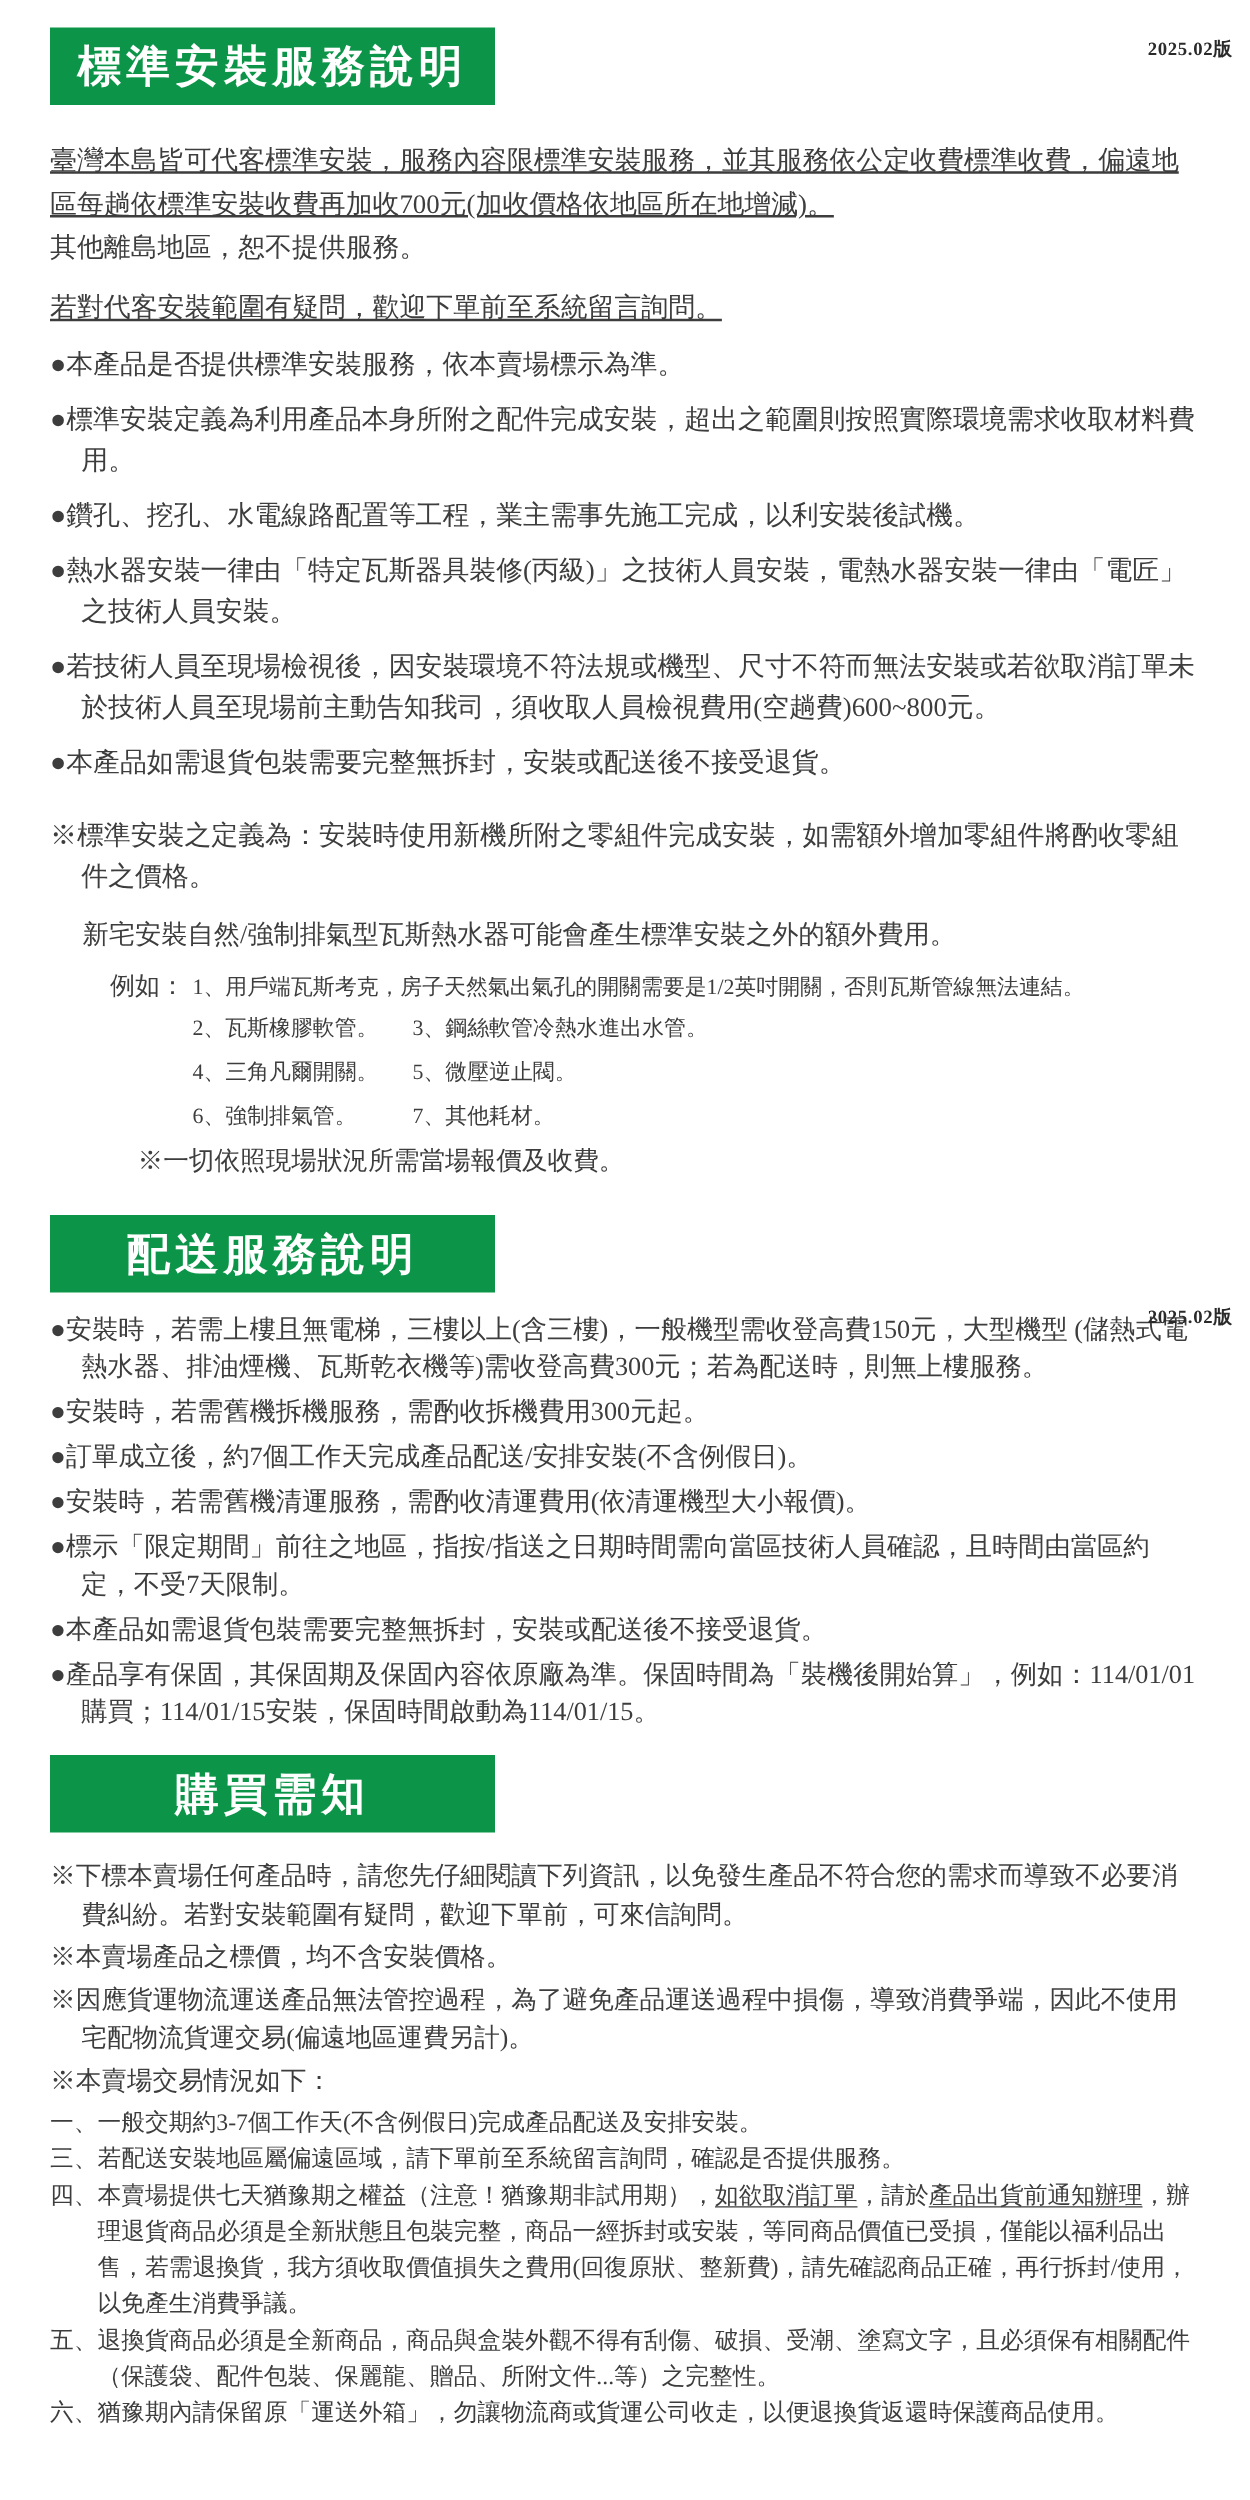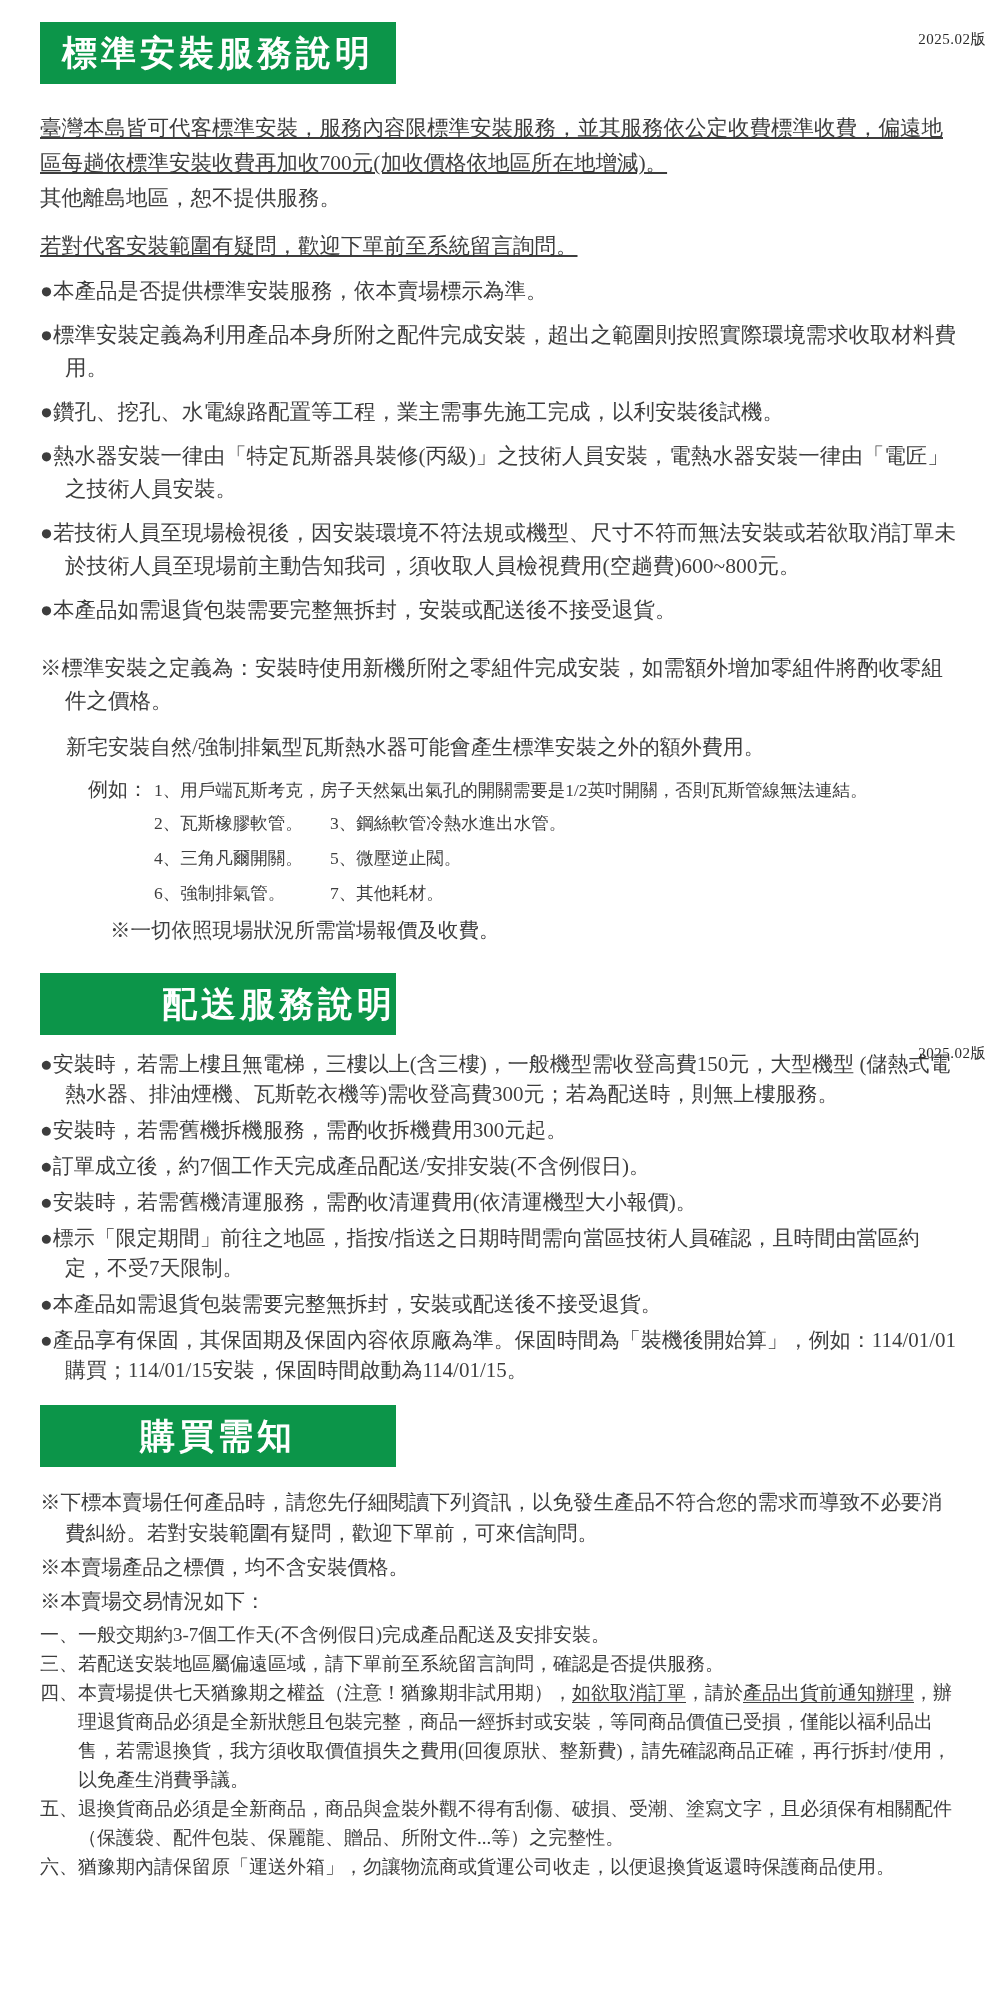--- a/index.html
+++ b/index.html
@@ -14,42 +14,42 @@
     box-sizing:border-box;
     background:#ffffff;
     padding:0 40px 10px 40px;
     font-family:"Liberation Serif","DejaVu Serif",sans-serif;
     color:var(--text);
   }
   .version{
     position:absolute;
     right:14px;
     font-size:15px;
-    font-weight:normal;
+    font-weight:bold;
     color:#2a2a2a;
     letter-spacing:0.5px;
   }
   .version.v1{top:8px;}
   .version.v2{top:1022px;}
   .hdr{
     width:356px;
     height:62px;
     background:var(--green);
     color:#ffffff;
     display:flex;
     align-items:center;
     justify-content:center;
     font-family:"Liberation Sans","DejaVu Sans",sans-serif;
     font-weight:bold;
     font-size:35px;
     letter-spacing:4px;
     box-sizing:border-box;
   }
   .hdr1{margin-top:22px;}
-  .hdr2{margin-top:26px;justify-content:flex-end;}
+  .hdr2{margin-top:26px;}
   .hdr3{margin-top:20px;}
   .lead{font-size:21.5px;line-height:35px;margin:0;}
   .lead.first{margin-top:27px;text-decoration:underline;}
   .lead.q{margin-top:13px;text-decoration:underline;}
   .bullet{
     font-size:21.5px;line-height:33px;
     margin:11px 0 0 0;
     padding-left:25px;text-indent:-25px;
   }
   .defblock{margin-top:25px;}
@@ -158,20 +158,21 @@
     <p class="dbullet">●產品享有保固，其保固期及保固內容依原廠為準。保固時間為「裝機後開始算」，例如：114/01/01購買；114/01/15安裝，保固時間啟動為114/01/15。</p>
   </div>
 
   <div class="hdr hdr3">
     <span>購買需知</span>
   </div>
 
   <div class="pnotes">
     <p class="pnote">※下標本賣場任何產品時，請您先仔細閱讀下列資訊，以免發生產品不符合您的需求而導致不必要消費糾紛。若對安裝範圍有疑問，歡迎下單前，可來信詢問。</p>
     <p class="pnote">※本賣場產品之標價，均不含安裝價格。</p>
+    <p class="pnote">※因應貨運物流運送產品無法管控過程，為了避免產品運送過程中損傷，導致消費爭端，因此不使用宅配物流貨運交易(偏遠地區運費另計)。</p>
     <p class="pnote">※本賣場交易情況如下：</p>
   </div>
 
   <div class="plist">
     <p class="plist-item">一、一般交期約3-7個工作天(不含例假日)完成產品配送及安排安裝。</p>
     <p class="plist-item">三、若配送安裝地區屬偏遠區域，請下單前至系統留言詢問，確認是否提供服務。</p>
     <p class="plist-item"><span>四、本賣場提供七天猶豫期之權益（注意！猶豫期非試用期），</span><span class="u">如欲取消訂單</span><span>，請於</span><span class="u">產品出貨前通知辦理</span><span>，辦理退貨商品必須是全新狀態且包裝完整，商品一經拆封或安裝，等同商品價值已受損，僅能以福利品出售，若需退換貨，我方須收取價值損失之費用(回復原狀、整新費)，請先確認商品正確，再行拆封/使用，以免產生消費爭議。</span></p>
     <p class="plist-item">五、退換貨商品必須是全新商品，商品與盒裝外觀不得有刮傷、破損、受潮、塗寫文字，且必須保有相關配件（保護袋、配件包裝、保麗龍、贈品、所附文件...等）之完整性。</p>
     <p class="plist-item">六、猶豫期內請保留原「運送外箱」，勿讓物流商或貨運公司收走，以便退換貨返還時保護商品使用。</p>
   </div>

